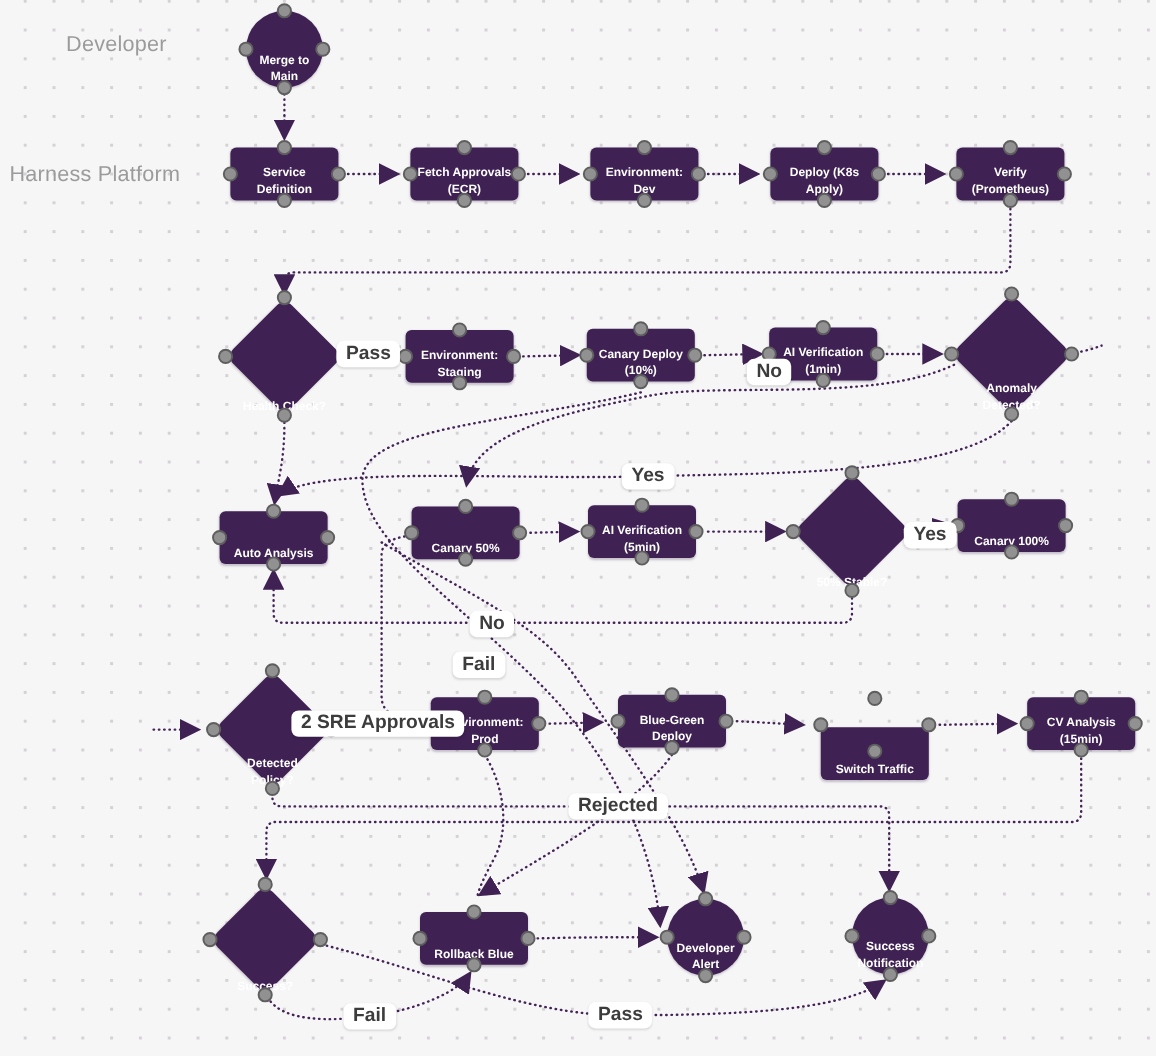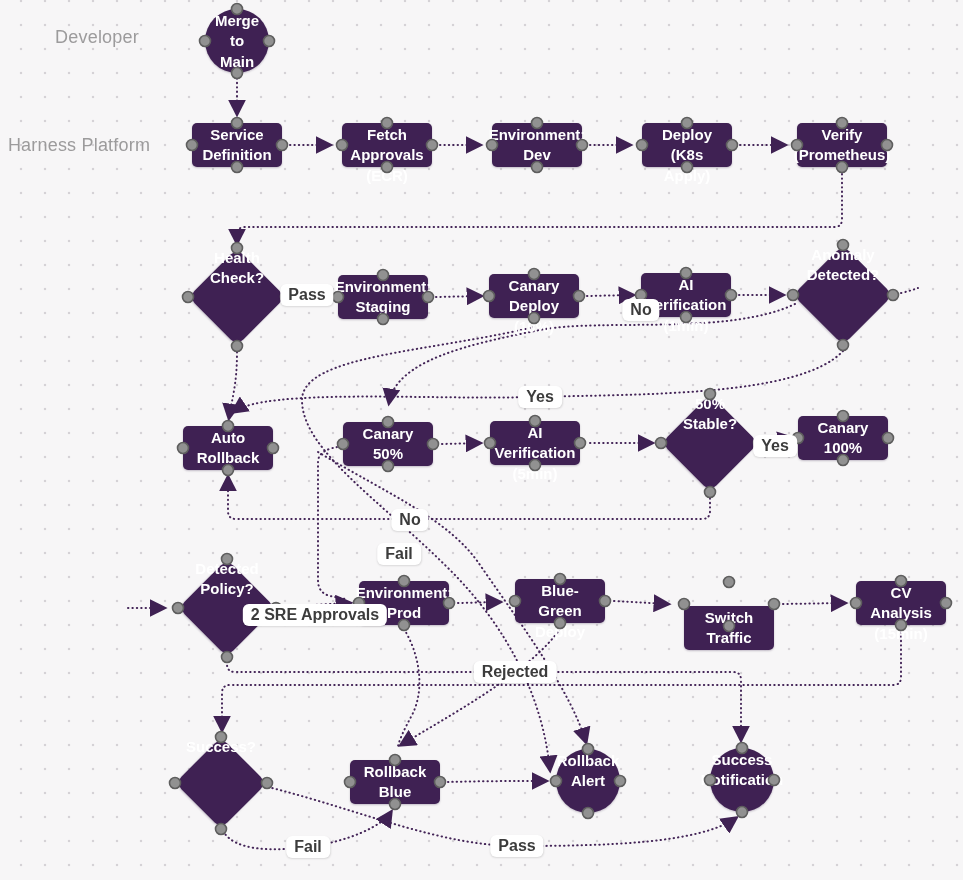--- a/index.html
+++ b/index.html
@@ -10,23 +10,23 @@
   }
   #canvas{
     position:absolute;inset:0;width:963px;height:880px;
     background-image:radial-gradient(circle,#d5d2d6 1.4px,transparent 1.6px);
     background-size:24px 24px;background-position:9px 13px;
   }
   svg.layer{position:absolute;left:0;top:0;pointer-events:none;}
   #edges{z-index:1;}
   #ports{z-index:3;}
   .node{
-    position:absolute;z-index:2;display:flex;align-items:flex-start;justify-content:center;
+    position:absolute;z-index:2;display:flex;align-items:flex-end;justify-content:center;
     background:#3f2153;color:#fff;border-radius:5px;
-    font-size:15px;font-weight:600;text-align:center;line-height:1.35;
+    font-size:10px;font-weight:600;text-align:center;line-height:1.35;
     box-shadow:0 1px 2px rgba(40,20,60,.25);cursor:pointer;
   }
   .node .lbl{padding:2px 6px;pointer-events:none;}
   .node.circle{border-radius:50%;}
   .node.diamondWrap{background:transparent;box-shadow:none;border-radius:0;}
   .diamondShape{
     position:absolute;left:50%;top:50%;transform:translate(-50%,-50%) rotate(45deg);
     background:#3f2153;border-radius:9px;box-shadow:0 1px 2px rgba(40,20,60,.25);
   }
   .diamondLbl{position:relative;z-index:1;padding:0 10px;pointer-events:none;}
@@ -118,21 +118,21 @@
         <span class="lbl">Canary Deploy (10%)</span>
       </div>
       <div class="node rect" style="left: 641px; top: 273px; width: 90px; height: 44px;">
         <span class="lbl">AI Verification (1min)</span>
       </div>
       <div class="node diamondWrap" style="left: 793px; top: 245px; width: 100px; height: 100px;">
         <div class="diamondShape" style="width: 71px; height: 71px;"></div>
         <div class="diamondLbl">Anomaly Detected?</div>
       </div>
       <div class="node rect" style="left: 183px; top: 426px; width: 90px; height: 44px;">
-        <span class="lbl">Auto Rollback</span>
+        <span class="lbl">Auto Analysis</span>
       </div>
       <div class="node rect" style="left: 343px; top: 422px; width: 90px; height: 44px;">
         <span class="lbl">Canary 50%</span>
       </div>
       <div class="node rect" style="left: 490px; top: 421px; width: 90px; height: 44px;">
         <span class="lbl">AI Verification (5min)</span>
       </div>
       <div class="node diamondWrap" style="left: 661px; top: 394px; width: 98px; height: 98px;">
         <div class="diamondShape" style="width: 69px; height: 69px;"></div>
         <div class="diamondLbl">50% Stable?</div>
@@ -157,21 +157,21 @@
         <span class="lbl">CV Analysis (15min)</span>
       </div>
       <div class="node diamondWrap" style="left: 175px; top: 737px; width: 92px; height: 92px;">
         <div class="diamondShape" style="width: 65px; height: 65px;"></div>
         <div class="diamondLbl">Success?</div>
       </div>
       <div class="node rect" style="left: 350px; top: 760px; width: 90px; height: 44px;">
         <span class="lbl">Rollback Blue</span>
       </div>
       <div class="node circle" style="left: 556px; top: 749px; width: 64px; height: 64px;">
-        <span class="lbl">Rollback Alert</span>
+        <span class="lbl">Developer Alert</span>
       </div>
       <div class="node circle" style="left: 710px; top: 748px; width: 64px; height: 64px;">
         <span class="lbl">Success Notification</span>
       </div>
     </div>
 
   <svg id="ports" class="layer" width="963" height="880">
     <g id="port-dots">
         <circle cx="237" cy="9" r="5.5" fill="#919191" stroke="#5e5e5e" stroke-width="1.6" style="pointer-events: all;"></circle>
         <circle cx="269" cy="41" r="5.5" fill="#919191" stroke="#5e5e5e" stroke-width="1.6" style="pointer-events: all;"></circle>
@@ -278,18 +278,18 @@
 
   <div id="labels">
     <div class="lane-label" style="left:97px;top:37px;">Developer</div>
     <div class="lane-label" style="left:79px;top:145px;">Harness Platform</div>
   <div class="edge-label" style="left: 307px; top: 295px;">Pass</div>
       <div class="edge-label" style="left: 641px; top: 310px;">No</div>
       <div class="edge-label" style="left: 540px; top: 397px;">Yes</div>
       <div class="edge-label" style="left: 775px; top: 446px;">Yes</div>
       <div class="edge-label" style="left: 410px; top: 520px;">No</div>
       <div class="edge-label" style="left: 399px; top: 554px;">Fail</div>
-      <div class="edge-label" style="left: 315px; top: 603px; margin-top: 12px;">2 SRE Approvals</div>
+      <div class="edge-label" style="left: 315px; top: 603px;">2 SRE Approvals</div>
       <div class="edge-label" style="left: 515px; top: 672px;">Rejected</div>
       <div class="edge-label" style="left: 308px; top: 847px;">Fail</div>
       <div class="edge-label" style="left: 517px; top: 846px;">Pass</div>
     </div>
 </div>
 
 </body></html>

